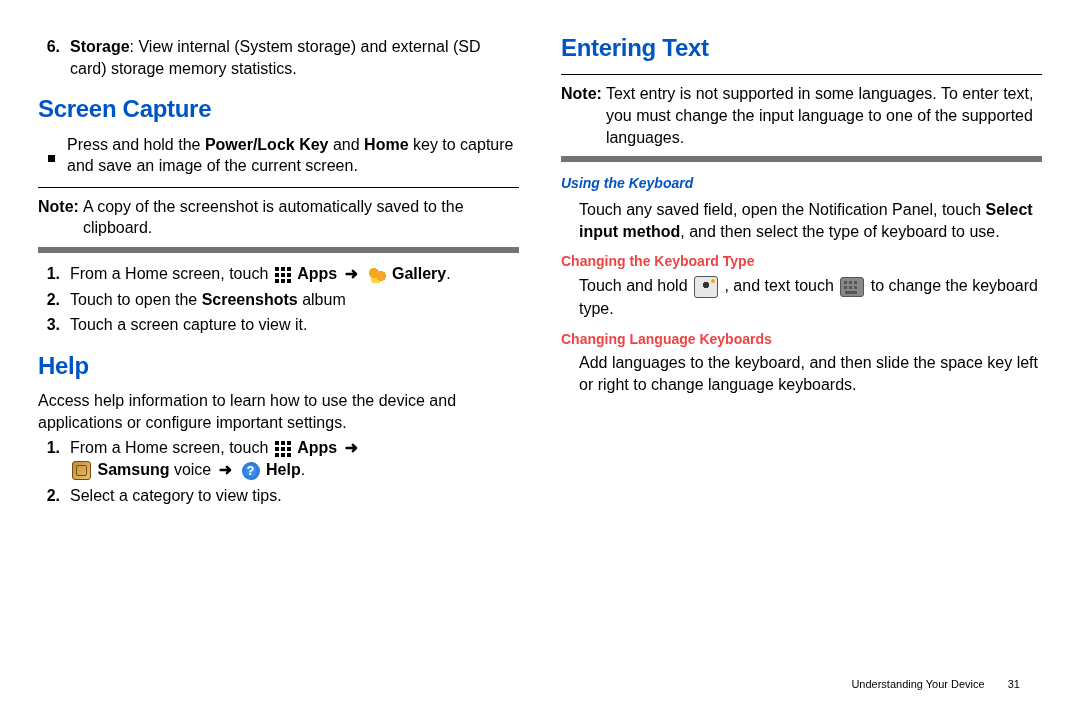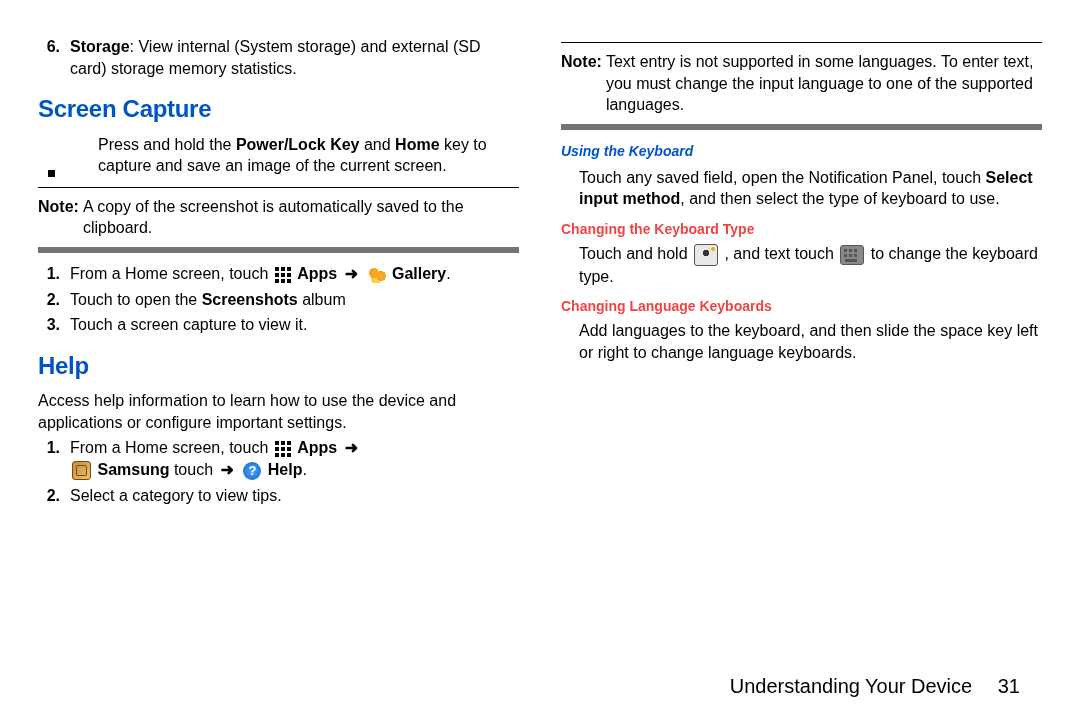--- a/index.html
+++ b/index.html
@@ -63,43 +63,42 @@
   ol.numbered li .num {
     font-weight: bold;
     width: 22px;
     flex-shrink: 0;
     text-align: right;
     margin-right: 10px;
   }
   ol.numbered li .txt { flex: 1; }
   .bullet {
     display: flex;
-    align-items: flex-end;
+    align-items: center;
     margin: 4px 0;
-    gap: 31px;
   }
   .bullet .sq {
     width: 7px; height: 7px; background: #000; margin: 6px 12px 0 10px; flex-shrink:0;
   }
   .bullet .txt { flex: 1; }
   .note-block {
     border-top: 1px solid #000;
     border-bottom: 6px solid #737373;
     padding: 8px 0;
     margin: 10px 0;
   }
   .note-row { display: flex; align-items: flex-start; }
   .note-label { font-weight: bold; margin-right: 4px; flex-shrink:0;}
   .indent2 { padding-left: 18px; }
   b { font-weight: bold; }
   .footer {
     position: absolute;
-    bottom: 22px;
+    bottom: 30px;
     right: 60px;
-    font-size: 20px;
+    font-size: 11px;
   }
   .footer .page-num { margin-left: 20px; }
   
   .icon {
     display: inline-block;
     vertical-align: middle;
     width: 18px;
     height: 18px;
     position: relative;
     margin: 0 2px;
@@ -216,34 +215,35 @@
 
     <ol class="numbered">
       <li>
         <span class="num">1.</span>
         <span class="txt">
           <span>From a Home screen, touch </span>
           <span class="icon icon-grid"></span>
           <b>Apps</b>
           <span class="arrow">➜</span><br>
           <span class="icon icon-samsung"></span>
-          <b>Samsung</b><span> touch </span>
+          <b>Samsung</b><span> voice </span>
           <span class="arrow">➜</span>
           <span class="icon icon-help">?</span>
           <b>Help</b>.
         </span>
       </li>
       <li>
         <span class="num">2.</span>
         <span class="txt">Select a category to view tips.</span>
       </li>
     </ol>
   </div>
 
   <div class="col">
+    <div class="h1" style="margin-top:0">Entering Text</div>
 
     <div class="note-block">
       <div class="note-row">
         <span class="note-label">Note:</span>
         <span> Text entry is not supported in some languages. To enter text, you must change the input language to one of the supported languages.</span>
       </div>
     </div>
 
     <div class="h2">Using the Keyboard</div>
     <p class="indent2">

